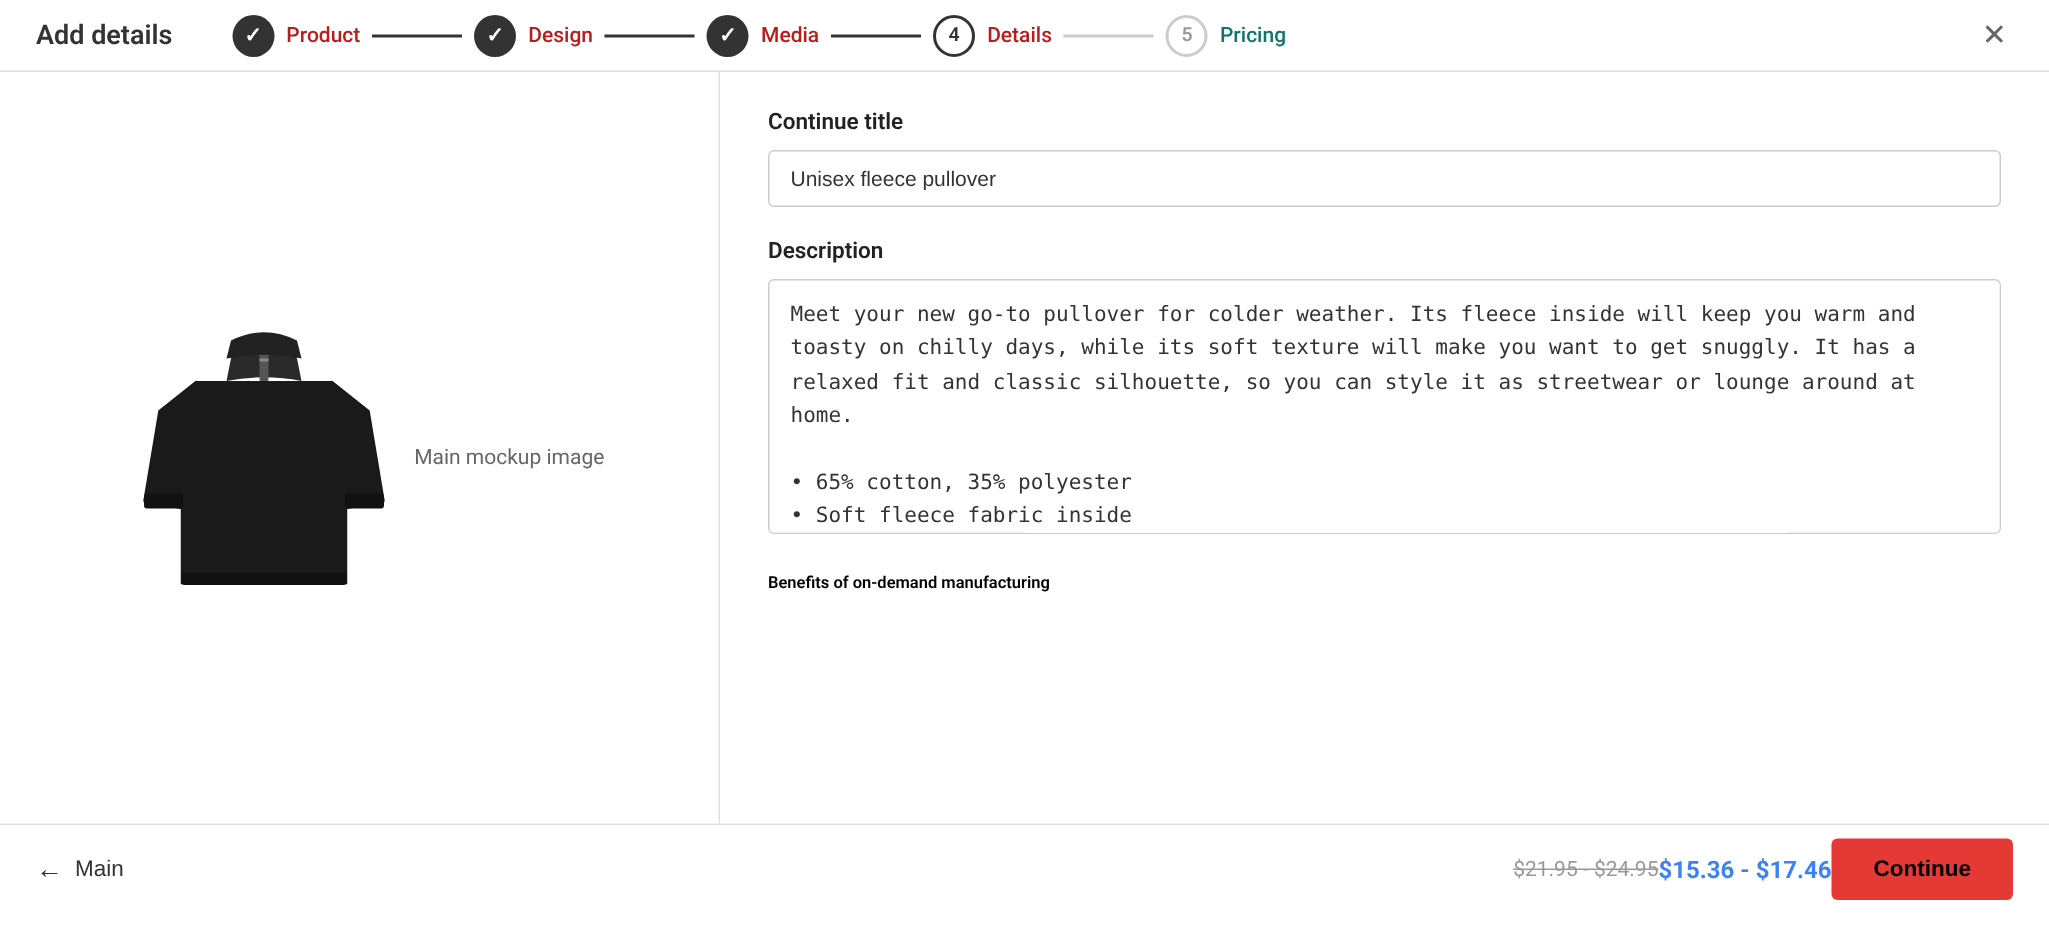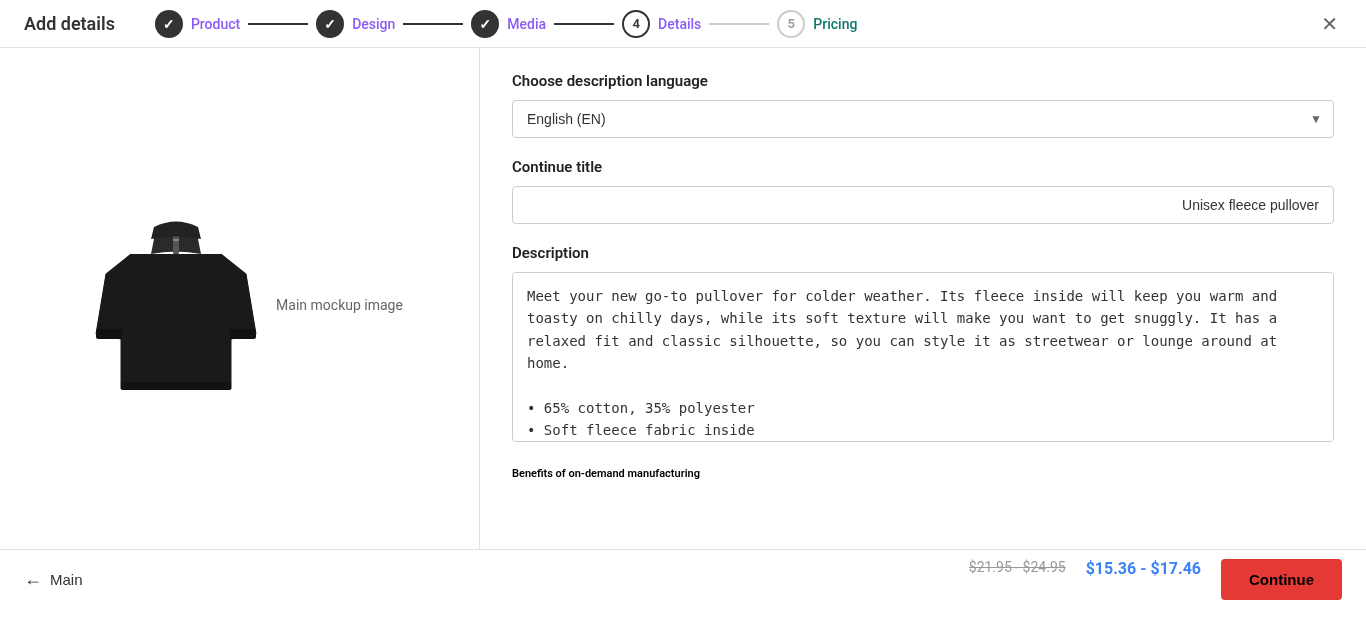--- a/index.html
+++ b/index.html
@@ -51,21 +51,21 @@
     }
     .step-circle.inactive {
       background: #fff;
       color: #999;
       border: 2px solid #ccc;
     }
     .step-label {
       margin-left: 8px;
       font-size: 14px;
       font-weight: 500;
-      color: #8b5cf6;
+      color: #b91c1c;
     }
     .step-label.inactive {
       color: #0f766e;
     }
     .step-connector {
       height: 2px;
       width: 60px;
       background: #333;
       margin: 0 8px;
     }
@@ -161,21 +161,20 @@
       color: #666;
       font-size: 12px;
     }
     .text-input {
       width: 100%;
       padding: 10px 14px;
       border: 1px solid #ccc;
       border-radius: 4px;
       font-size: 14px;
       color: #333;
-      text-align: right;
     }
     .description-textarea {
       width: 100%;
       height: 170px;
       padding: 12px 14px;
       border: 1px solid #ccc;
       border-radius: 4px;
       font-size: 14px;
       color: #333;
       resize: none;
@@ -208,22 +207,21 @@
       cursor: pointer;
       font-size: 15px;
       color: #333;
       font-weight: 500;
     }
     .back-arrow {
       font-size: 18px;
     }
     .footer-right {
       display: flex;
-      align-items: flex-start;
-      gap: 20px;
+      align-items: center;
     }
     .price-original {
       font-size: 14px;
       color: #999;
       text-decoration: line-through;
     }
     .price-discounted {
       font-size: 16px;
       font-weight: 700;
       color: #3b82f6;
@@ -316,32 +314,20 @@
         <rect x="35" y="188" width="110" height="8" rx="2" fill="#111"></rect>
 
         <path d="M68 33 Q90 22 112 33 L115 45 Q90 40 65 45Z" fill="#222"></path>
       </svg>
     </div>
     <span class="mockup-label">Main mockup image</span>
   </div>
 
   <div class="right-panel">
 
-    <div class="field-group">
-      <div class="field-label">Choose description language</div>
-      <div class="select-wrapper">
-        <select>
-          <option>English (EN)</option>
-          <option>French (FR)</option>
-          <option>German (DE)</option>
-          <option>Spanish (ES)</option>
-        </select>
-        <span class="select-arrow">▼</span>
-      </div>
-    </div>
 
     <div class="field-group">
       <div class="field-label">Continue title</div>
       <input class="text-input" type="text" value="Unisex fleece pullover" style="">
     </div>
 
     <div class="field-group">
       <div class="field-label">Description</div>
       <textarea class="description-textarea" style="">Meet your new go-to pullover for colder weather. Its fleece inside will keep you warm and toasty on chilly days, while its soft texture will make you want to get snuggly. It has a relaxed fit and classic silhouette, so you can style it as streetwear or lounge around at home.
 

